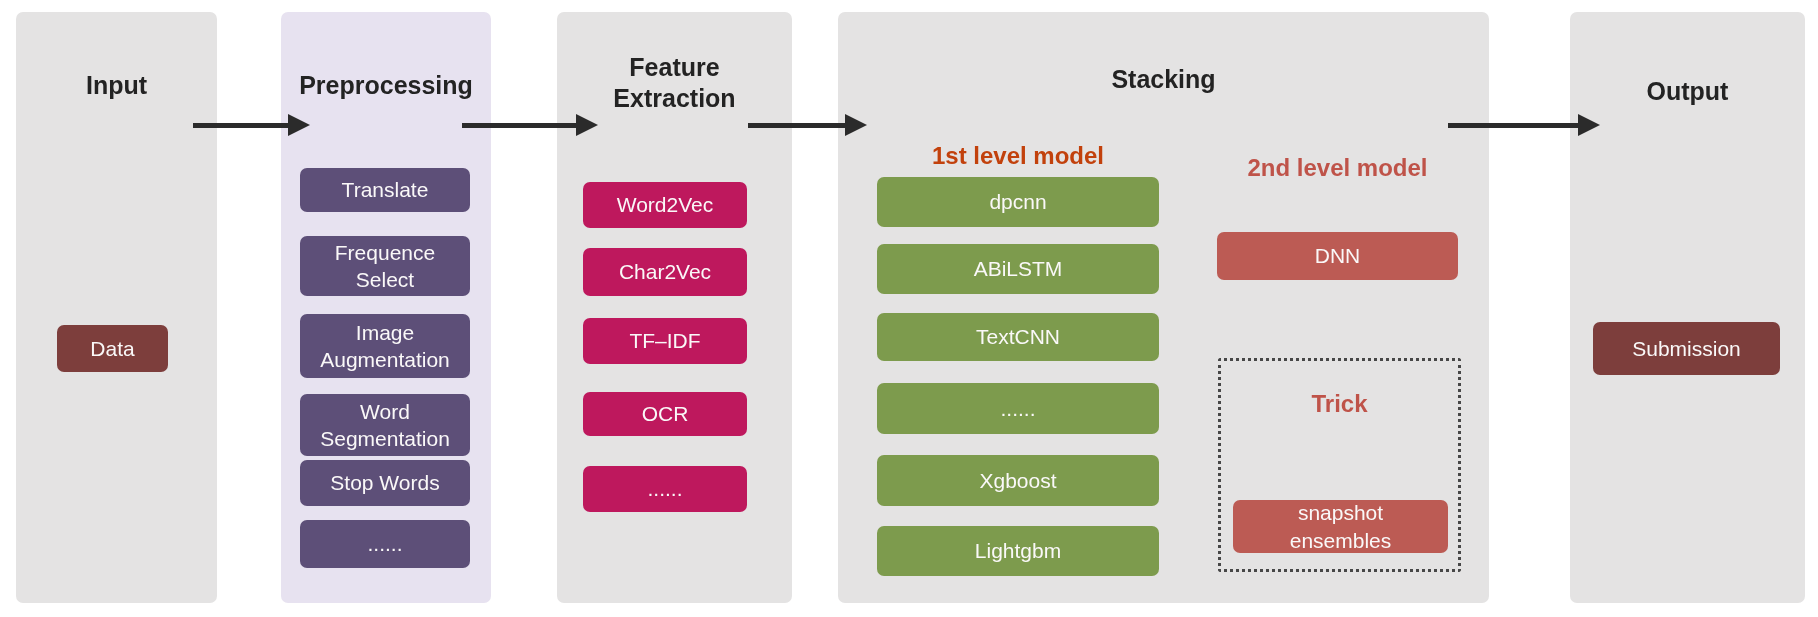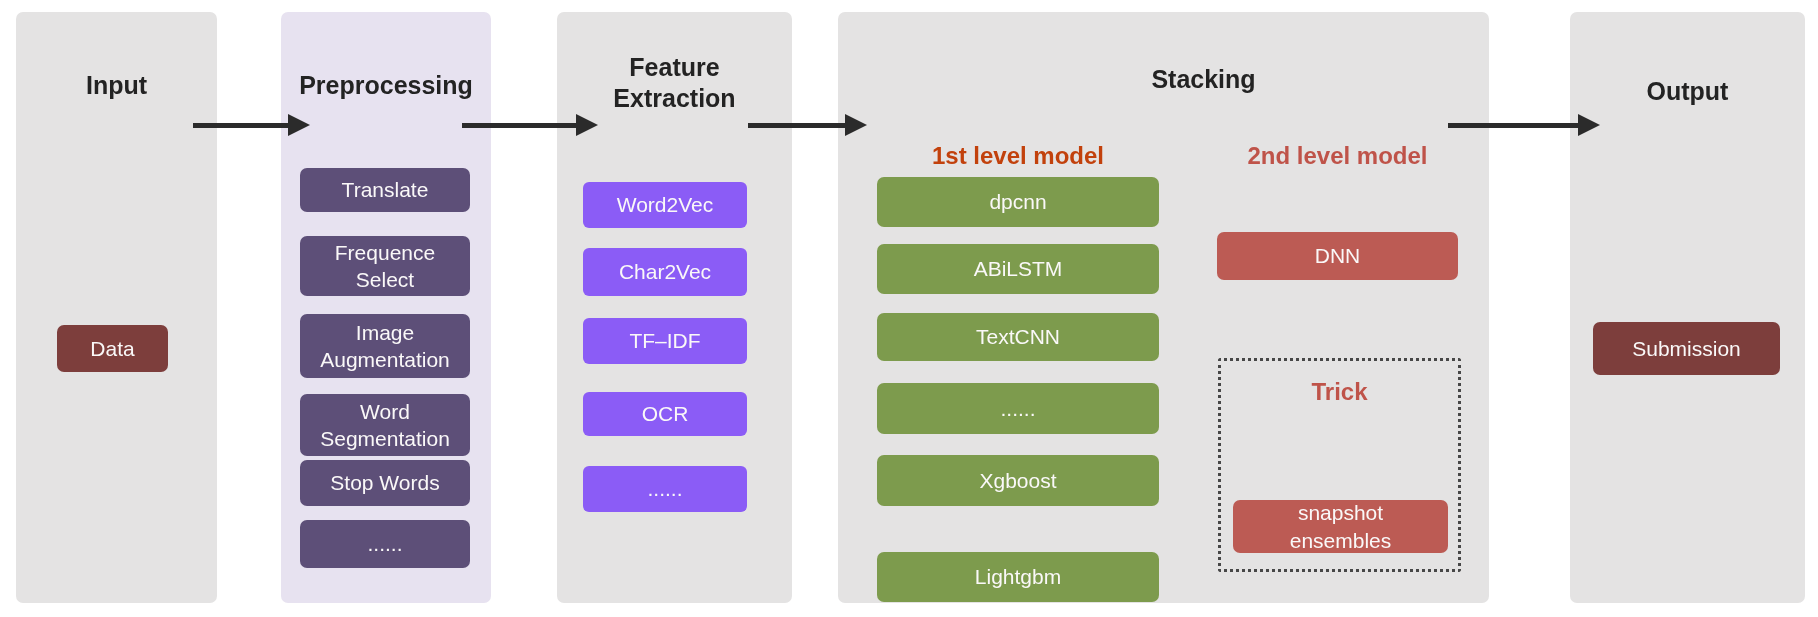--- a/index.html
+++ b/index.html
@@ -12,29 +12,29 @@
   .col.gray { background:#e4e3e3; }
   .col.lavender { background:#e7e2f0; }
   .col-title {
     position:absolute; left:0; width:100%; text-align:center;
     font-size:25px; font-weight:bold; color:#232323; line-height:1.25;
   }
   .sub-heading {
     position:absolute; text-align:center; font-size:24px; font-weight:bold; line-height:1.1;
   }
   .sub-heading.green { color:#c2410c; }
-  .sub-heading.red { color:#bf5349; }
+  .sub-heading.red { color:#bf5349;margin-top:12px; }
   .btn {
     position:absolute; border-radius:7px; color:#faf8f8;
     display:flex; align-items:center; justify-content:center;
     text-align:center; font-size:21px; line-height:1.3; font-weight:400;
   }
   .btn.maroon { background:#7d3e3c; }
   .btn.purple { background:#5d4f78; }
-  .btn.olive  { background:#8b5cf6;border-radius:6px; }
+  .btn.olive  { background:#be185d; }
   .btn.green  { background:#7d9b4d; }
   .btn.red    { background:#bc5b54; }
   .trick-box {
     position:absolute; border:3px dotted #474747; border-radius:3px;
     background:transparent;
   }
   .arrow-line { position:absolute; height:5px; background:#2b2b2b; }
   .arrow-head {
     position:absolute; width:0; height:0;
     border-top:11px solid transparent; border-bottom:11px solid transparent;
@@ -64,29 +64,29 @@
   <div class="col gray" style="left:557px;width:211px;padding-left:24px;">
     <div class="col-title" style="top:40px;padding:0 28px;box-sizing:border-box;">Feature Extraction</div>
     <div class="btn olive" style="left:26px;top:170px;width:164px;height:46px;">Word2Vec</div>
     <div class="btn olive" style="left:26px;top:236px;width:164px;height:48px;">Char2Vec</div>
     <div class="btn olive" style="left:26px;top:380px;width:164px;height:44px;">OCR</div>
     <div class="btn olive" style="left:26px;top:306px;width:164px;height:46px;">TF–IDF</div>
     <div class="btn olive" style="left:26px;top:454px;width:164px;height:46px;">......</div>
   </div>
 
   <div class="col gray" style="left:838px;width:651px;">
-    <div class="col-title" style="top:52px;margin-left:40px;">Stacking</div>
+    <div class="col-title" style="top:52px;">Stacking</div>
 
     <div class="sub-heading green" style="left:39px;width:282px;top:131px;">1st level model</div>
     <div class="btn green" style="left:39px;top:165px;width:282px;height:50px;">dpcnn</div>
     <div class="btn green" style="left:39px;top:232px;width:282px;height:50px;">ABiLSTM</div>
     <div class="btn green" style="left:39px;top:301px;width:282px;height:48px;">TextCNN</div>
     <div class="btn green" style="left:39px;top:371px;width:282px;height:51px;">......</div>
     <div class="btn green" style="left:39px;top:443px;width:282px;height:51px;">Xgboost</div>
-    <div class="btn green" style="left:39px;top:514px;width:282px;height:50px;margin-top:26px;">Lightgbm</div>
+    <div class="btn green" style="left:39px;top:514px;width:282px;height:50px;">Lightgbm</div>
 
     <div class="sub-heading red" style="left:379px;width:241px;top:131px;">2nd level model</div>
     <div class="btn red" style="left:379px;top:220px;width:241px;height:48px;">DNN</div>
 
     <div class="trick-box" style="left:380px;top:346px;width:237px;height:208px;">
       <div class="sub-heading red" style="left:0;width:100%;top:18px;">Trick</div>
       <div class="btn red" style="left:12px;top:139px;width:215px;height:53px;padding:0 44px;box-sizing:border-box;">snapshot ensembles</div>
     </div>
   </div>
 

